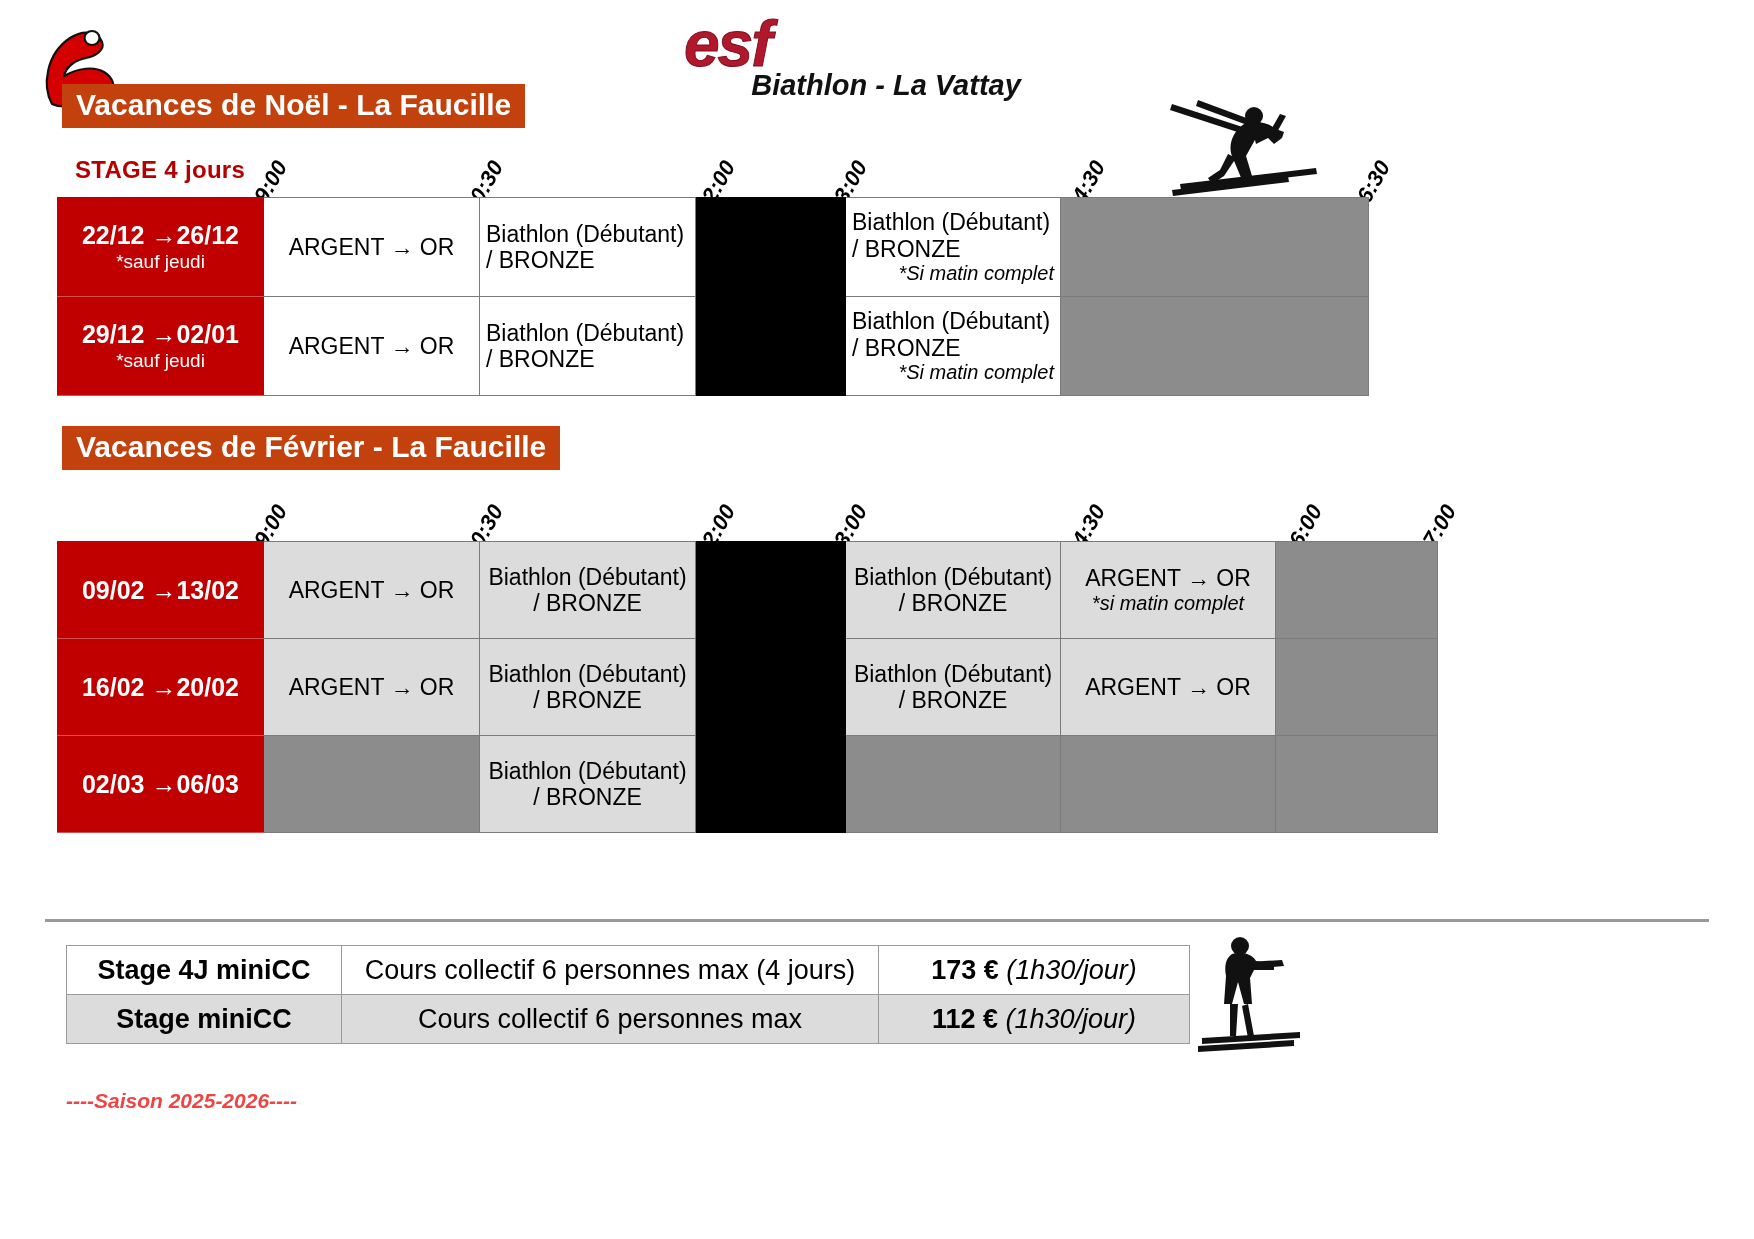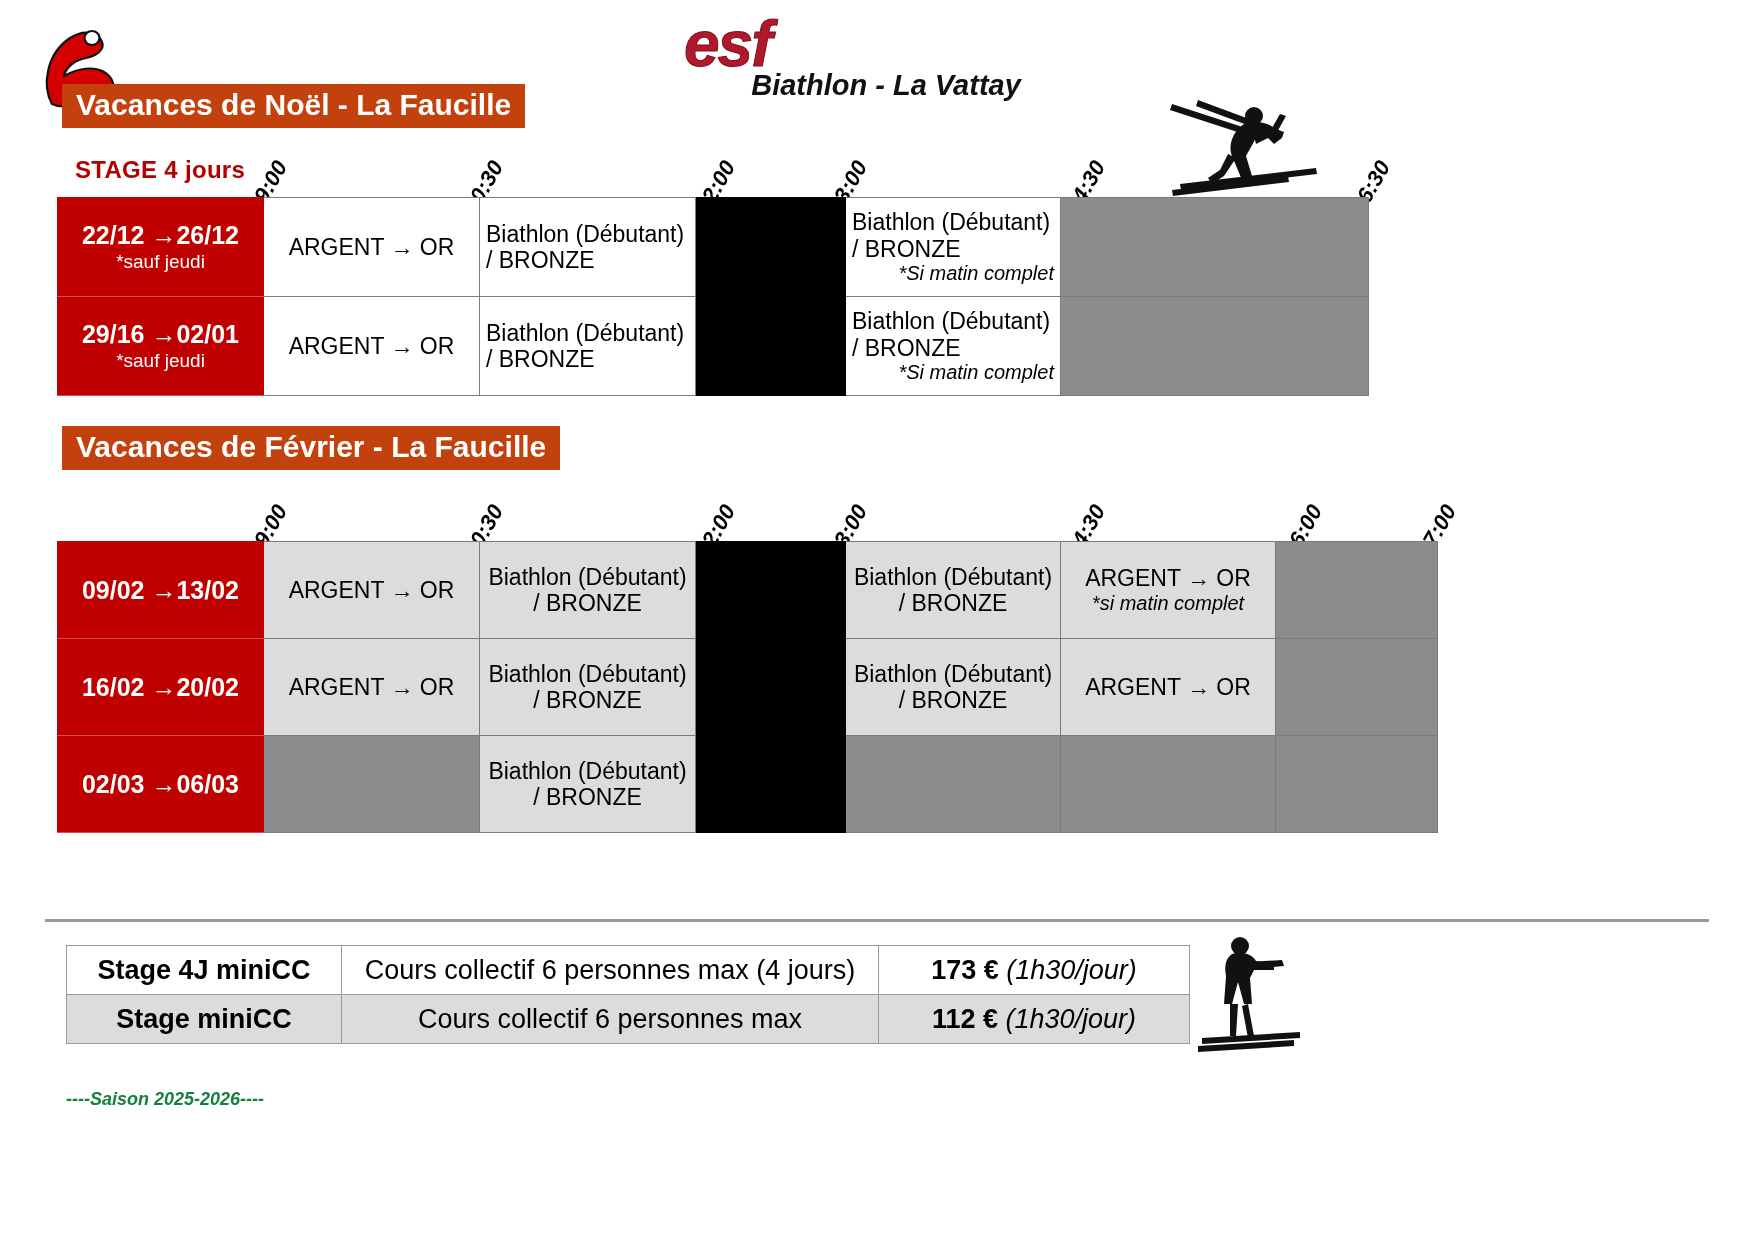--- a/index.html
+++ b/index.html
@@ -171,24 +171,24 @@
   #price-table tr.r1 td { background: #ffffff; }
   #price-table tr.r2 td { background: #DCDCDC; }
   .price-amount { font-weight: bold; }
   .price-per { font-style: italic; text-align: right; }
 
   
   #season {
     position: absolute;
     left: 66px;
     top: 1089px;
-    font-size: 18px;
-    font-style: italic;
-    font-weight: bold;
-    color: #15803d;
+    font-size: 21px;
+    font-style: italic;
+    font-weight: bold;
+    color: #ef4444;
   }
 
   
   #skier-ski { position: absolute; left: 1168px; top: 98px; width: 150px; height: 100px; }
   #skier-shoot { position: absolute; left: 1196px; top: 930px; width: 110px; height: 130px; }
 </style>
 </head>
 <body>
 
 <svg class="santa-hat" viewBox="0 0 100 86">
@@ -239,21 +239,21 @@
   <tbody id="body-noel">
       <tr>
         <td class="datecell" style="height: 90px;"><span>22/12 →26/12</span><span class="sub">*sauf jeudi</span></td>
         <td class="white cell-center"><span>ARGENT → OR</span></td>
         <td class="white cell-left"><span>Biathlon (Débutant) / BRONZE</span></td>
         <td class="black cell-center"></td>
         <td class="white cell-left"><span>Biathlon (Débutant) / BRONZE</span><span class="note-it note-right">*Si matin complet</span></td>
         <td class="grey cell-center"></td>
       </tr>
       <tr>
-        <td class="datecell" style="height: 90px;"><span>29/16 →02/01</span><span class="sub">*sauf jeudi</span></td>
+        <td class="datecell" style="height: 90px;"><span>29/12 →02/01</span><span class="sub">*sauf jeudi</span></td>
         <td class="white cell-center"><span>ARGENT → OR</span></td>
         <td class="white cell-left"><span>Biathlon (Débutant) / BRONZE</span></td>
         <td class="black cell-center"></td>
         <td class="white cell-left"><span>Biathlon (Débutant) / BRONZE</span><span class="note-it note-right">*Si matin complet</span></td>
         <td class="grey cell-center"></td>
       </tr>
     </tbody>
 </table>
 
 <div class="banner" id="banner-fevrier">Vacances de Février - La Faucille</div>

